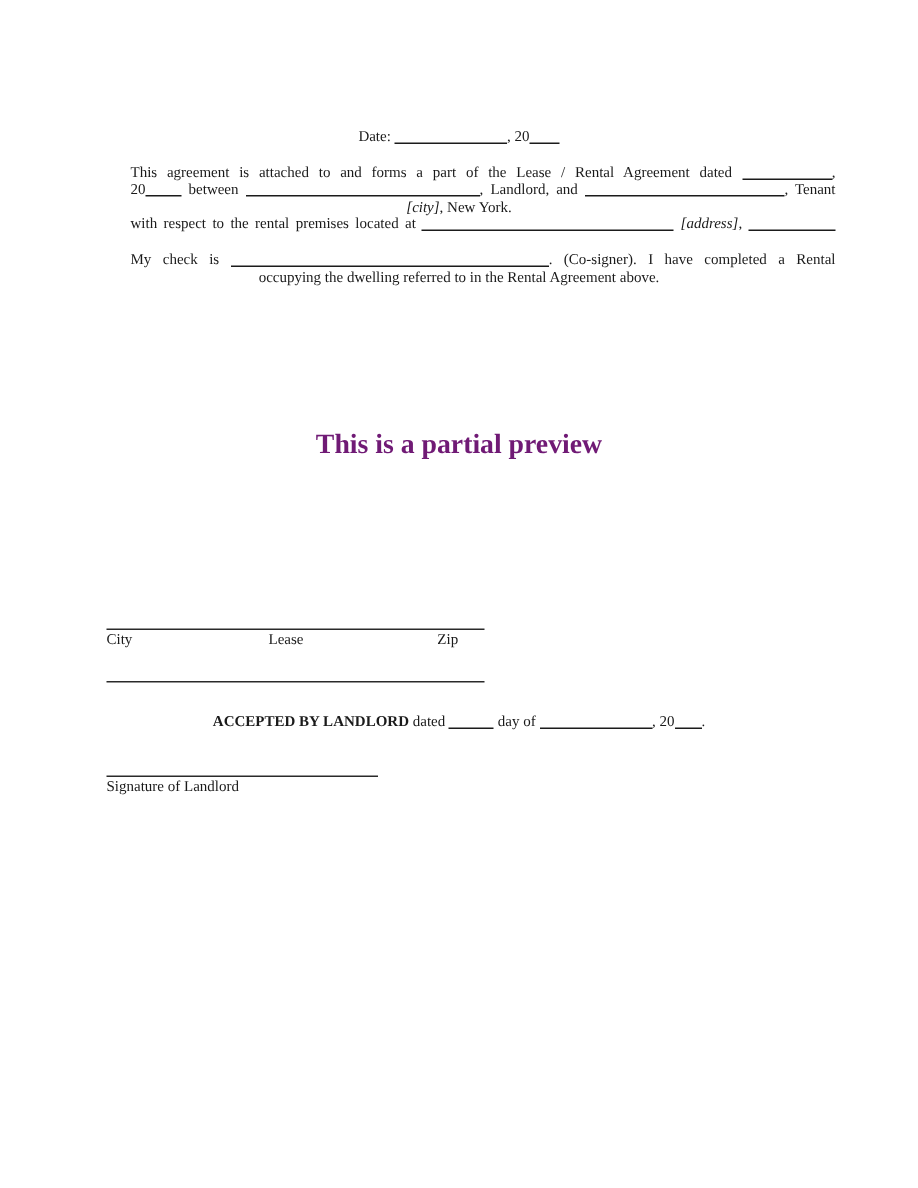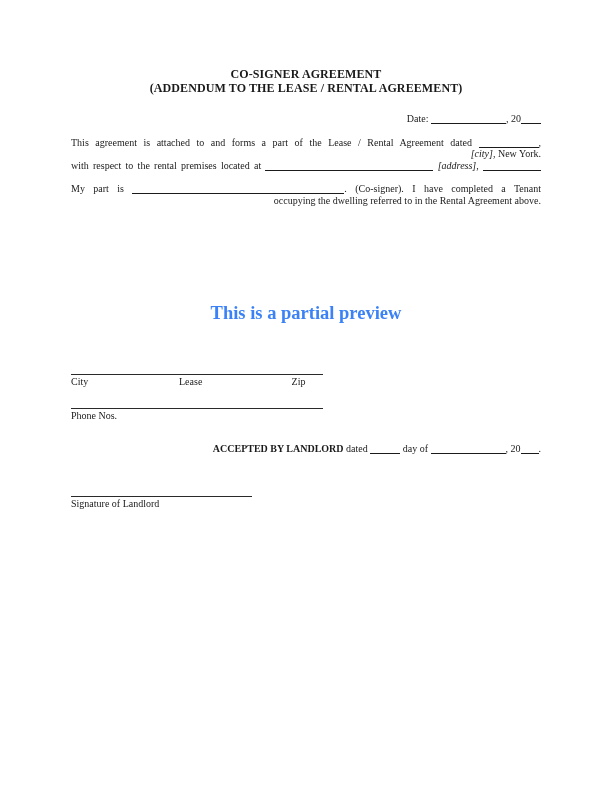--- a/index.html
+++ b/index.html
@@ -18,111 +18,112 @@
   .doc-title {
     text-align: center;
     font-weight: bold;
     font-size: 12px;
     line-height: 13.5px;
     letter-spacing: 0.1px;
   }
   .date-row { margin-top: 18px; }
   .para { margin-top: 12px; }
   .line { width: 470px; }
-  .justify-all { text-align: justify; text-align-last: justify; }
-  .plain-line { text-align: right; }
+  .justify-all { text-align: justify; text-align-last: justify; margin-left: 16px; }
+  .plain-line { text-align: center; }
   .italic { font-style: italic; }
   .blank {
     display: inline-block;
     height: 0;
     border-bottom: 1px solid #1b1b1b;
     margin-bottom: -2px;
     vertical-align: baseline;
   }
   .preview-notice {
     margin-top: 96px;
     text-align: center;
     font-weight: bold;
     font-size: 18.5px;
     line-height: 21px;
   }
-  .fields-block { margin-top: 50px; }
+  .fields-block { margin-top: 111px; }
   .rule {
     border-top: 1px solid #2a2a2a;
     height: 0;
     width: 252px;
   }
   .csz-row {
     display: flex;
     width: 252px;
     padding-top: 1px;
   }
   .csz-city  { display: inline-block; width: 108px; }
   .csz-state { display: inline-block; width: 95px; }
   .csz-zip   { display: inline-block; flex: 1; text-align: center; }
   .phone-rule { margin-top: 21px; }
   .phone-label { padding-top: 1px; }
   .accepted-row { margin-top: 21px; }
   .bold { font-weight: bold; }
-  .signature-block { margin-top: 42px; }
+  .signature-block { margin-top: 30px; }
   .signature-rule { width: 181px; }
   .signature-label { padding-top: 1px; }
 </style>
 </head>
 <body>
 
 <div class="page">
 
-  <div class="doc-title">
-    <div>CO-SIGNER AGREEMENT</div>
-    <div>(ADDENDUM TO THE LEASE / RENTAL AGREEMENT)</div>
-  </div>
 
   <div class="date-row line plain-line">
     <span>Date:</span>
     <span class="blank" style="width:75px"></span><span>, 20</span><span class="blank" style="width:20px"></span>
   </div>
 
   <div class="para">
     <div class="line justify-all">
       <span>This agreement is attached to and forms a part of the Lease / Rental Agreement dated</span>
       <span class="blank" style="width:60px"></span><span>,</span>
+    </div>
+    <div class="line justify-all">
+      <span>20</span><span class="blank" style="width:24px"></span>
+      <span>between</span>
+      <span class="blank" style="width:156px"></span><span>, Landlord, and</span>
+      <span class="blank" style="width:133px"></span><span>, Tenant</span>
     </div>
     <div class="line plain-line">
       <span class="italic">[city]</span><span>, New York.</span>
     </div>
     <div class="line justify-all">
       <span>with respect to the rental premises located at</span>
       <span class="blank" style="width:168px"></span>
       <span class="italic">[address]</span><span>,</span>
       <span class="blank" style="width:58px"></span>
     </div>
   </div>
 
   <div class="para">
     <div class="line justify-all">
-      <span>My part is</span>
-      <span class="blank" style="width:212px"></span><span>. (Co-signer). I have completed a Tenant</span>
+      <span>My check is</span>
+      <span class="blank" style="width:212px"></span><span>. (Co-signer). I have completed a Rental</span>
     </div>
     <div class="line plain-line">occupying the dwelling referred to in the Rental Agreement above.</div>
   </div>
 
-  <div class="preview-notice line" style="color: #3b82f6;">
+  <div class="preview-notice line" style="color: #701a75;">
     <div>This is a partial preview</div>
   </div>
 
   <div class="fields-block">
     <div class="rule"></div>
     <div class="csz-row">
       <span class="csz-city">City</span>
       <span class="csz-state">Lease</span>
       <span class="csz-zip">Zip</span>
     </div>
     <div class="rule phone-rule"></div>
-    <div class="phone-label">Phone Nos.</div>
   </div>
 
   <div class="accepted-row line plain-line">
     <span class="bold">ACCEPTED BY LANDLORD</span>
     <span>dated</span>
     <span class="blank" style="width:30px"></span>
     <span>day of</span>
     <span class="blank" style="width:75px"></span><span>, 20</span><span class="blank" style="width:18px"></span><span>.</span>
   </div>
 

